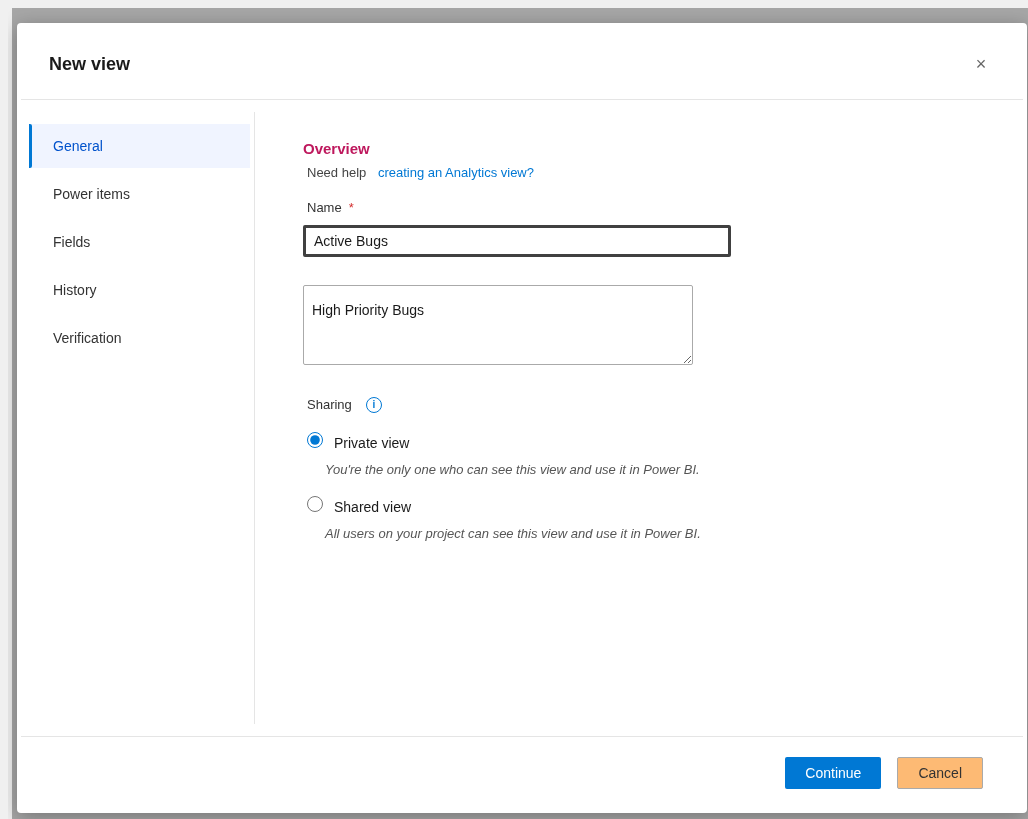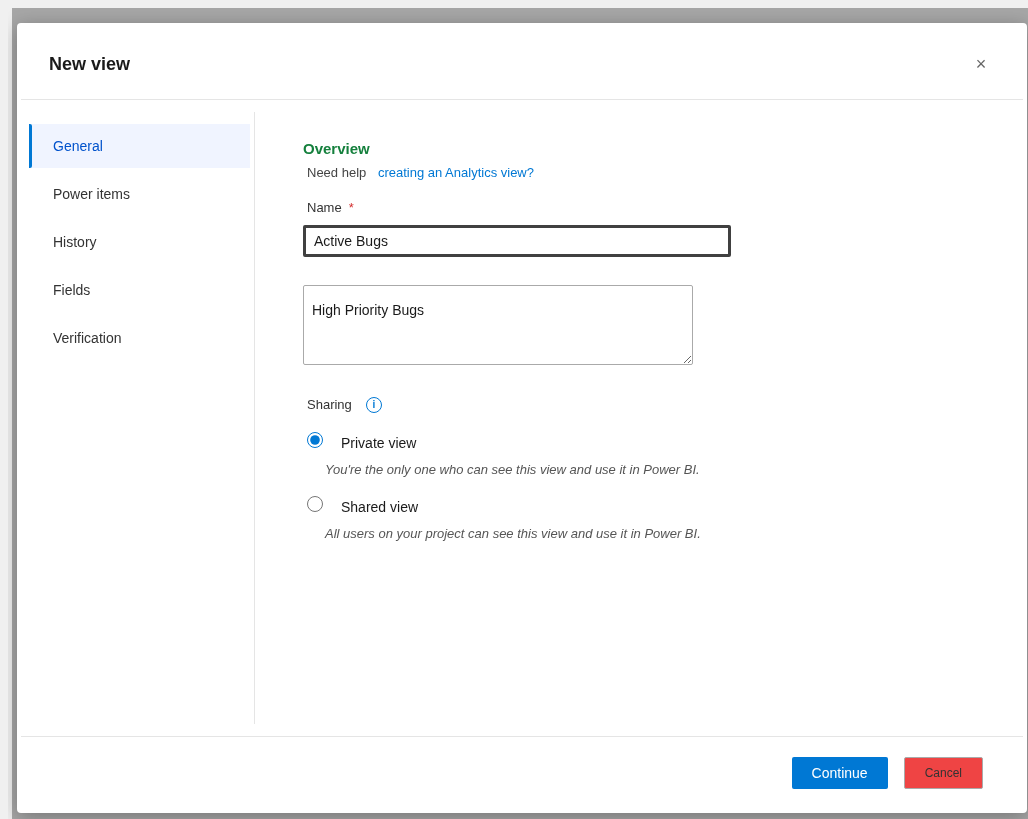--- a/index.html
+++ b/index.html
@@ -109,21 +109,21 @@
 
     .content-area {
       flex: 1;
       padding: 24px 32px;
       overflow-y: auto;
     }
 
     .section-title {
       font-size: 15px;
       font-weight: 600;
-      color: #15803d;
+      color: #be185d;
       margin-bottom: 8px;
     }
 
     .help-text {
       font-size: 13px;
       color: #444;
       margin-bottom: 20px;
     }
 
     .help-link {
@@ -199,21 +199,21 @@
       font-size: 10px;
       color: #0078d4;
       font-weight: bold;
       cursor: pointer;
       flex-shrink: 0;
     }
 
     .radio-option {
       display: flex;
       align-items: flex-start;
-      gap: 10px;
+      gap: 3px;
       margin-bottom: 6px;
     }
 
     .radio-description {
       font-size: 13px;
       color: #555;
       margin-left: 26px;
       margin-bottom: 16px;
       line-height: 1.4;
       font-style: italic;
@@ -249,25 +249,25 @@
       border: none;
       padding: 6px 20px;
       font-size: 14px;
       font-weight: 500;
       border-radius: 2px;
       cursor: pointer;
       height: 32px;
     }
 
     .btn-secondary {
-      background: #ef4444;
+      background: #fdba74;
       color: #333;
       border: 1px solid #aaa;
       padding: 6px 20px;
-      font-size: 12px;
+      font-size: 14px;
       border-radius: 2px;
       cursor: pointer;
       height: 32px;
     }
   </style>
 </head>
 <body>
 
 <div class="dialog-overlay">
   <div class="dialog">
@@ -280,24 +280,24 @@
     <div class="dialog-body">
 
       <div class="sidebar">
         <div class="sidebar-item active">
           <span>General</span>
         </div>
         <div class="sidebar-item">
           <span>Power items</span>
         </div>
         <div class="sidebar-item">
+          <span>Fields</span>
+        </div>
+        <div class="sidebar-item">
           <span>History</span>
-        </div>
-        <div class="sidebar-item">
-          <span>Fields</span>
         </div>
         <div class="sidebar-item">
           <span>Verification</span>
         </div>
       </div>
 
       <div class="content-area">
 
         <div class="form-group">
           <div class="section-title">Overview</div>

